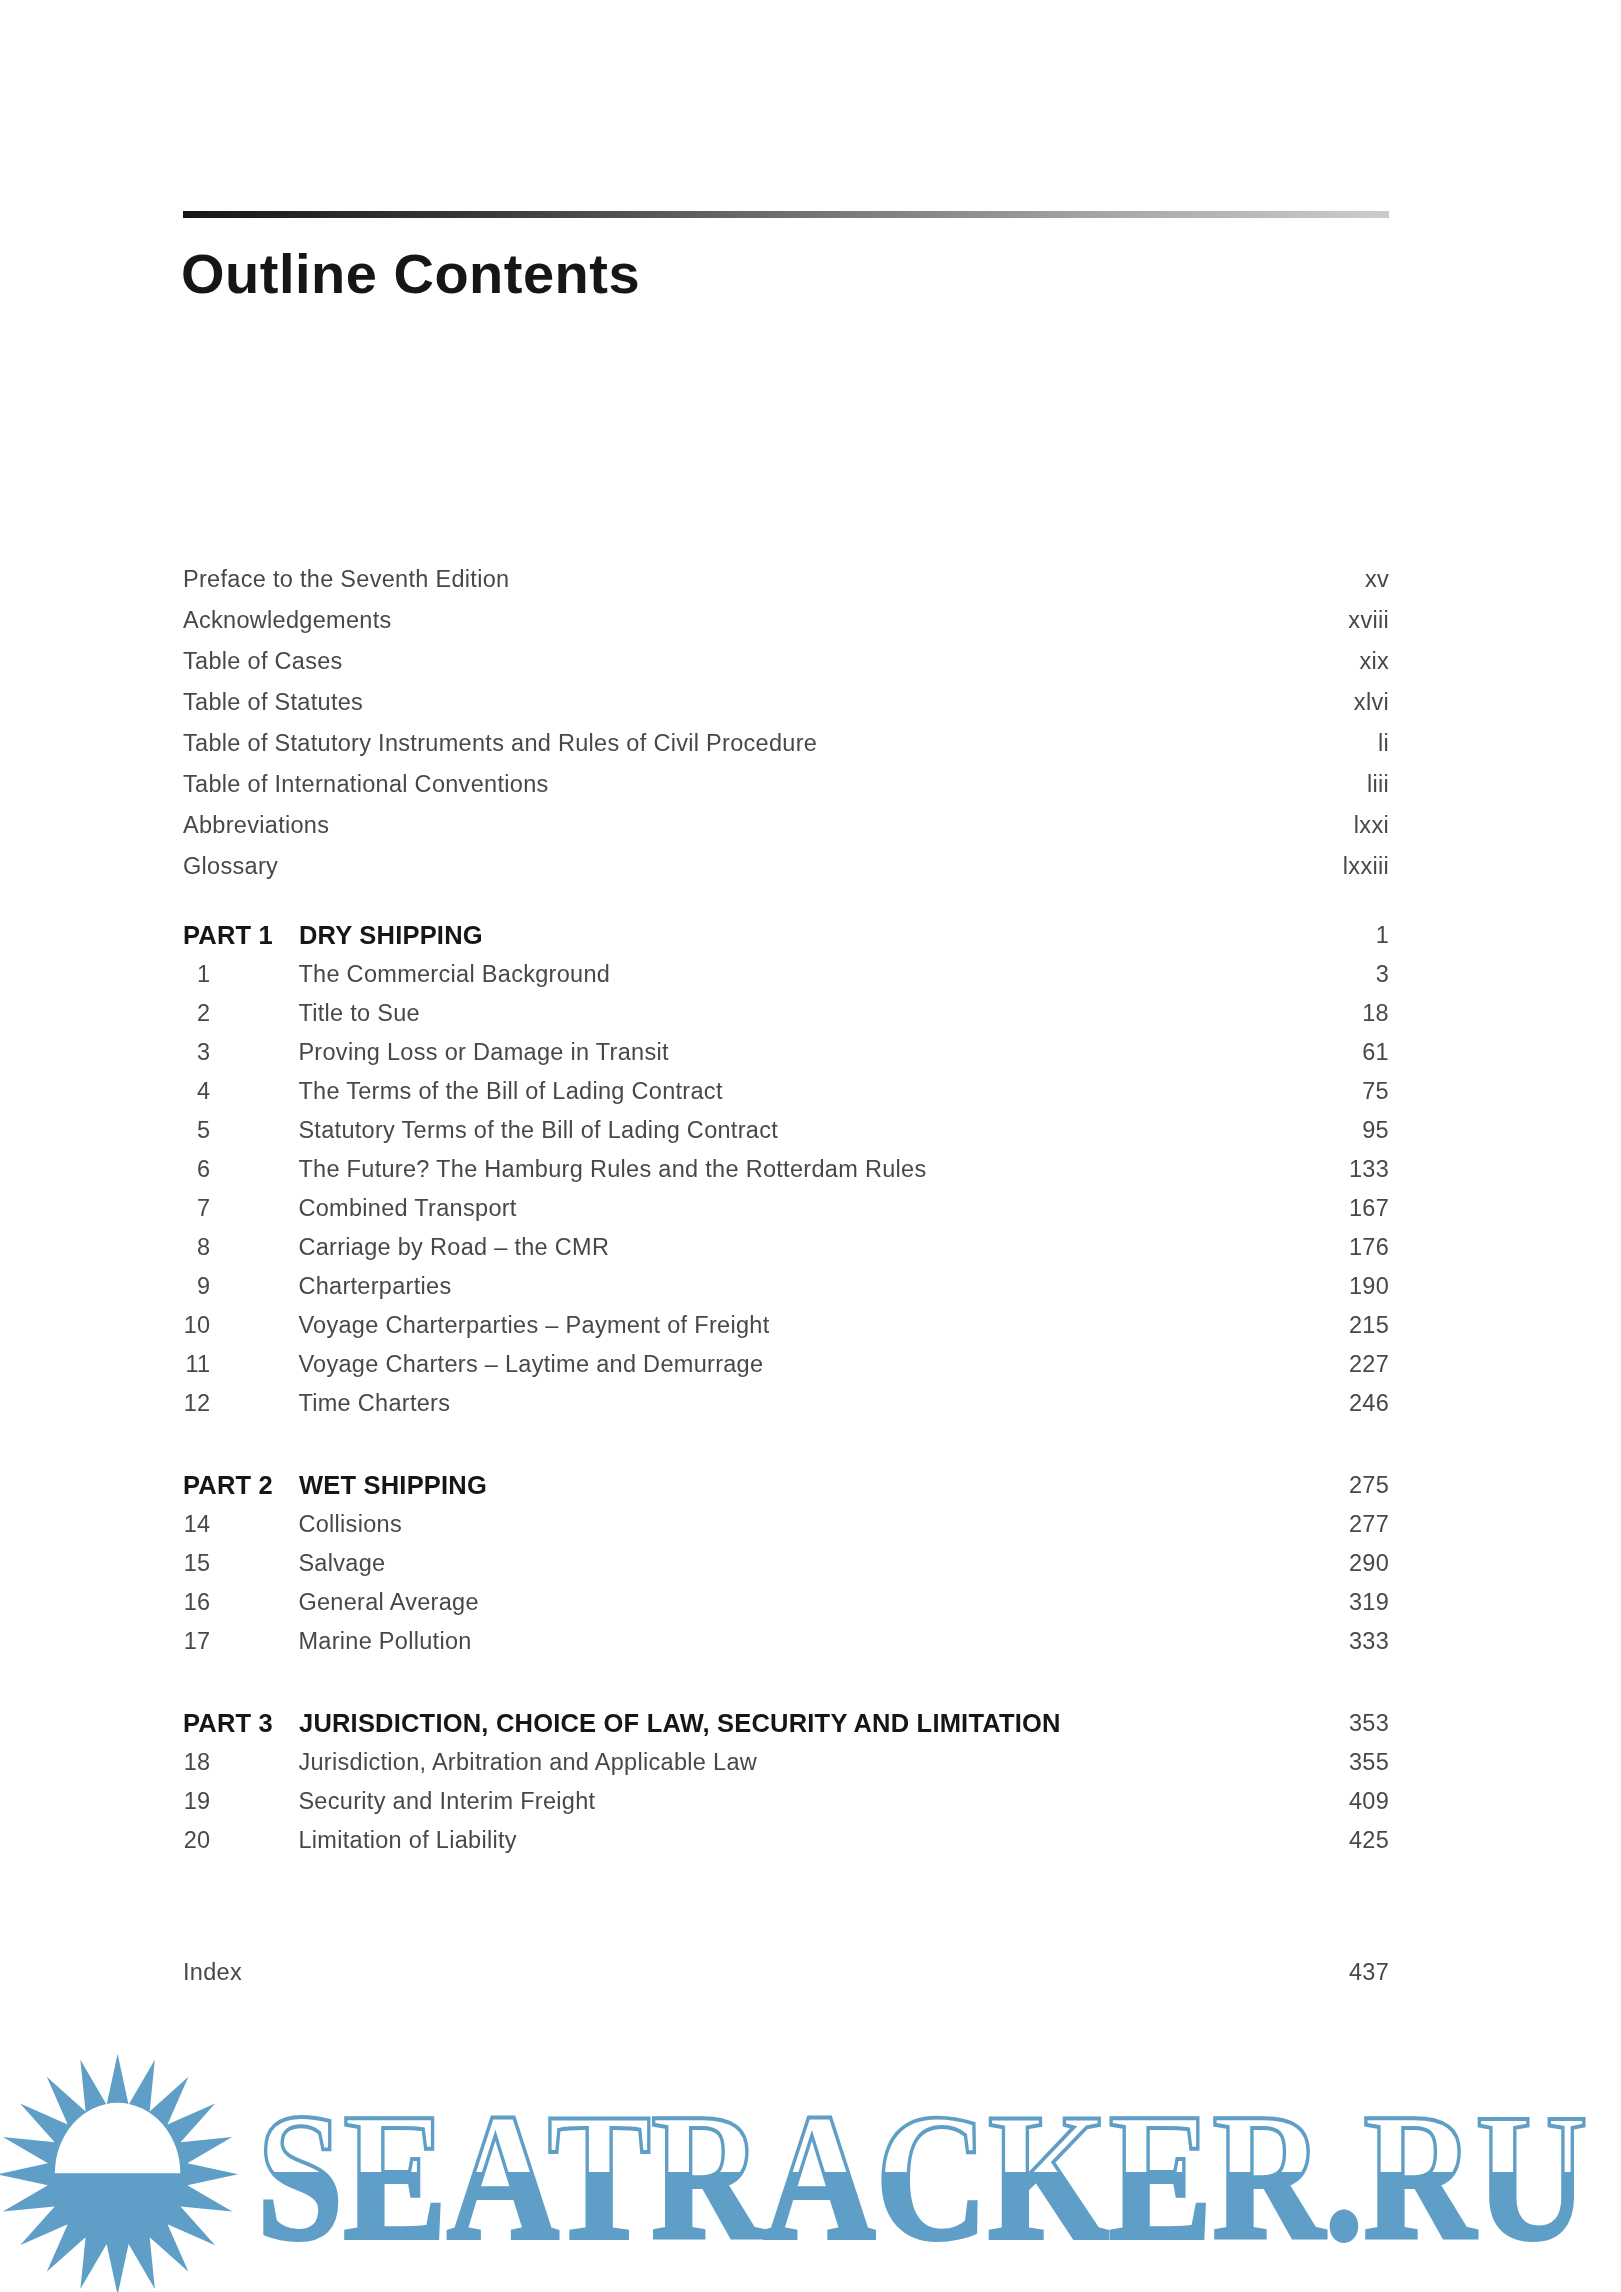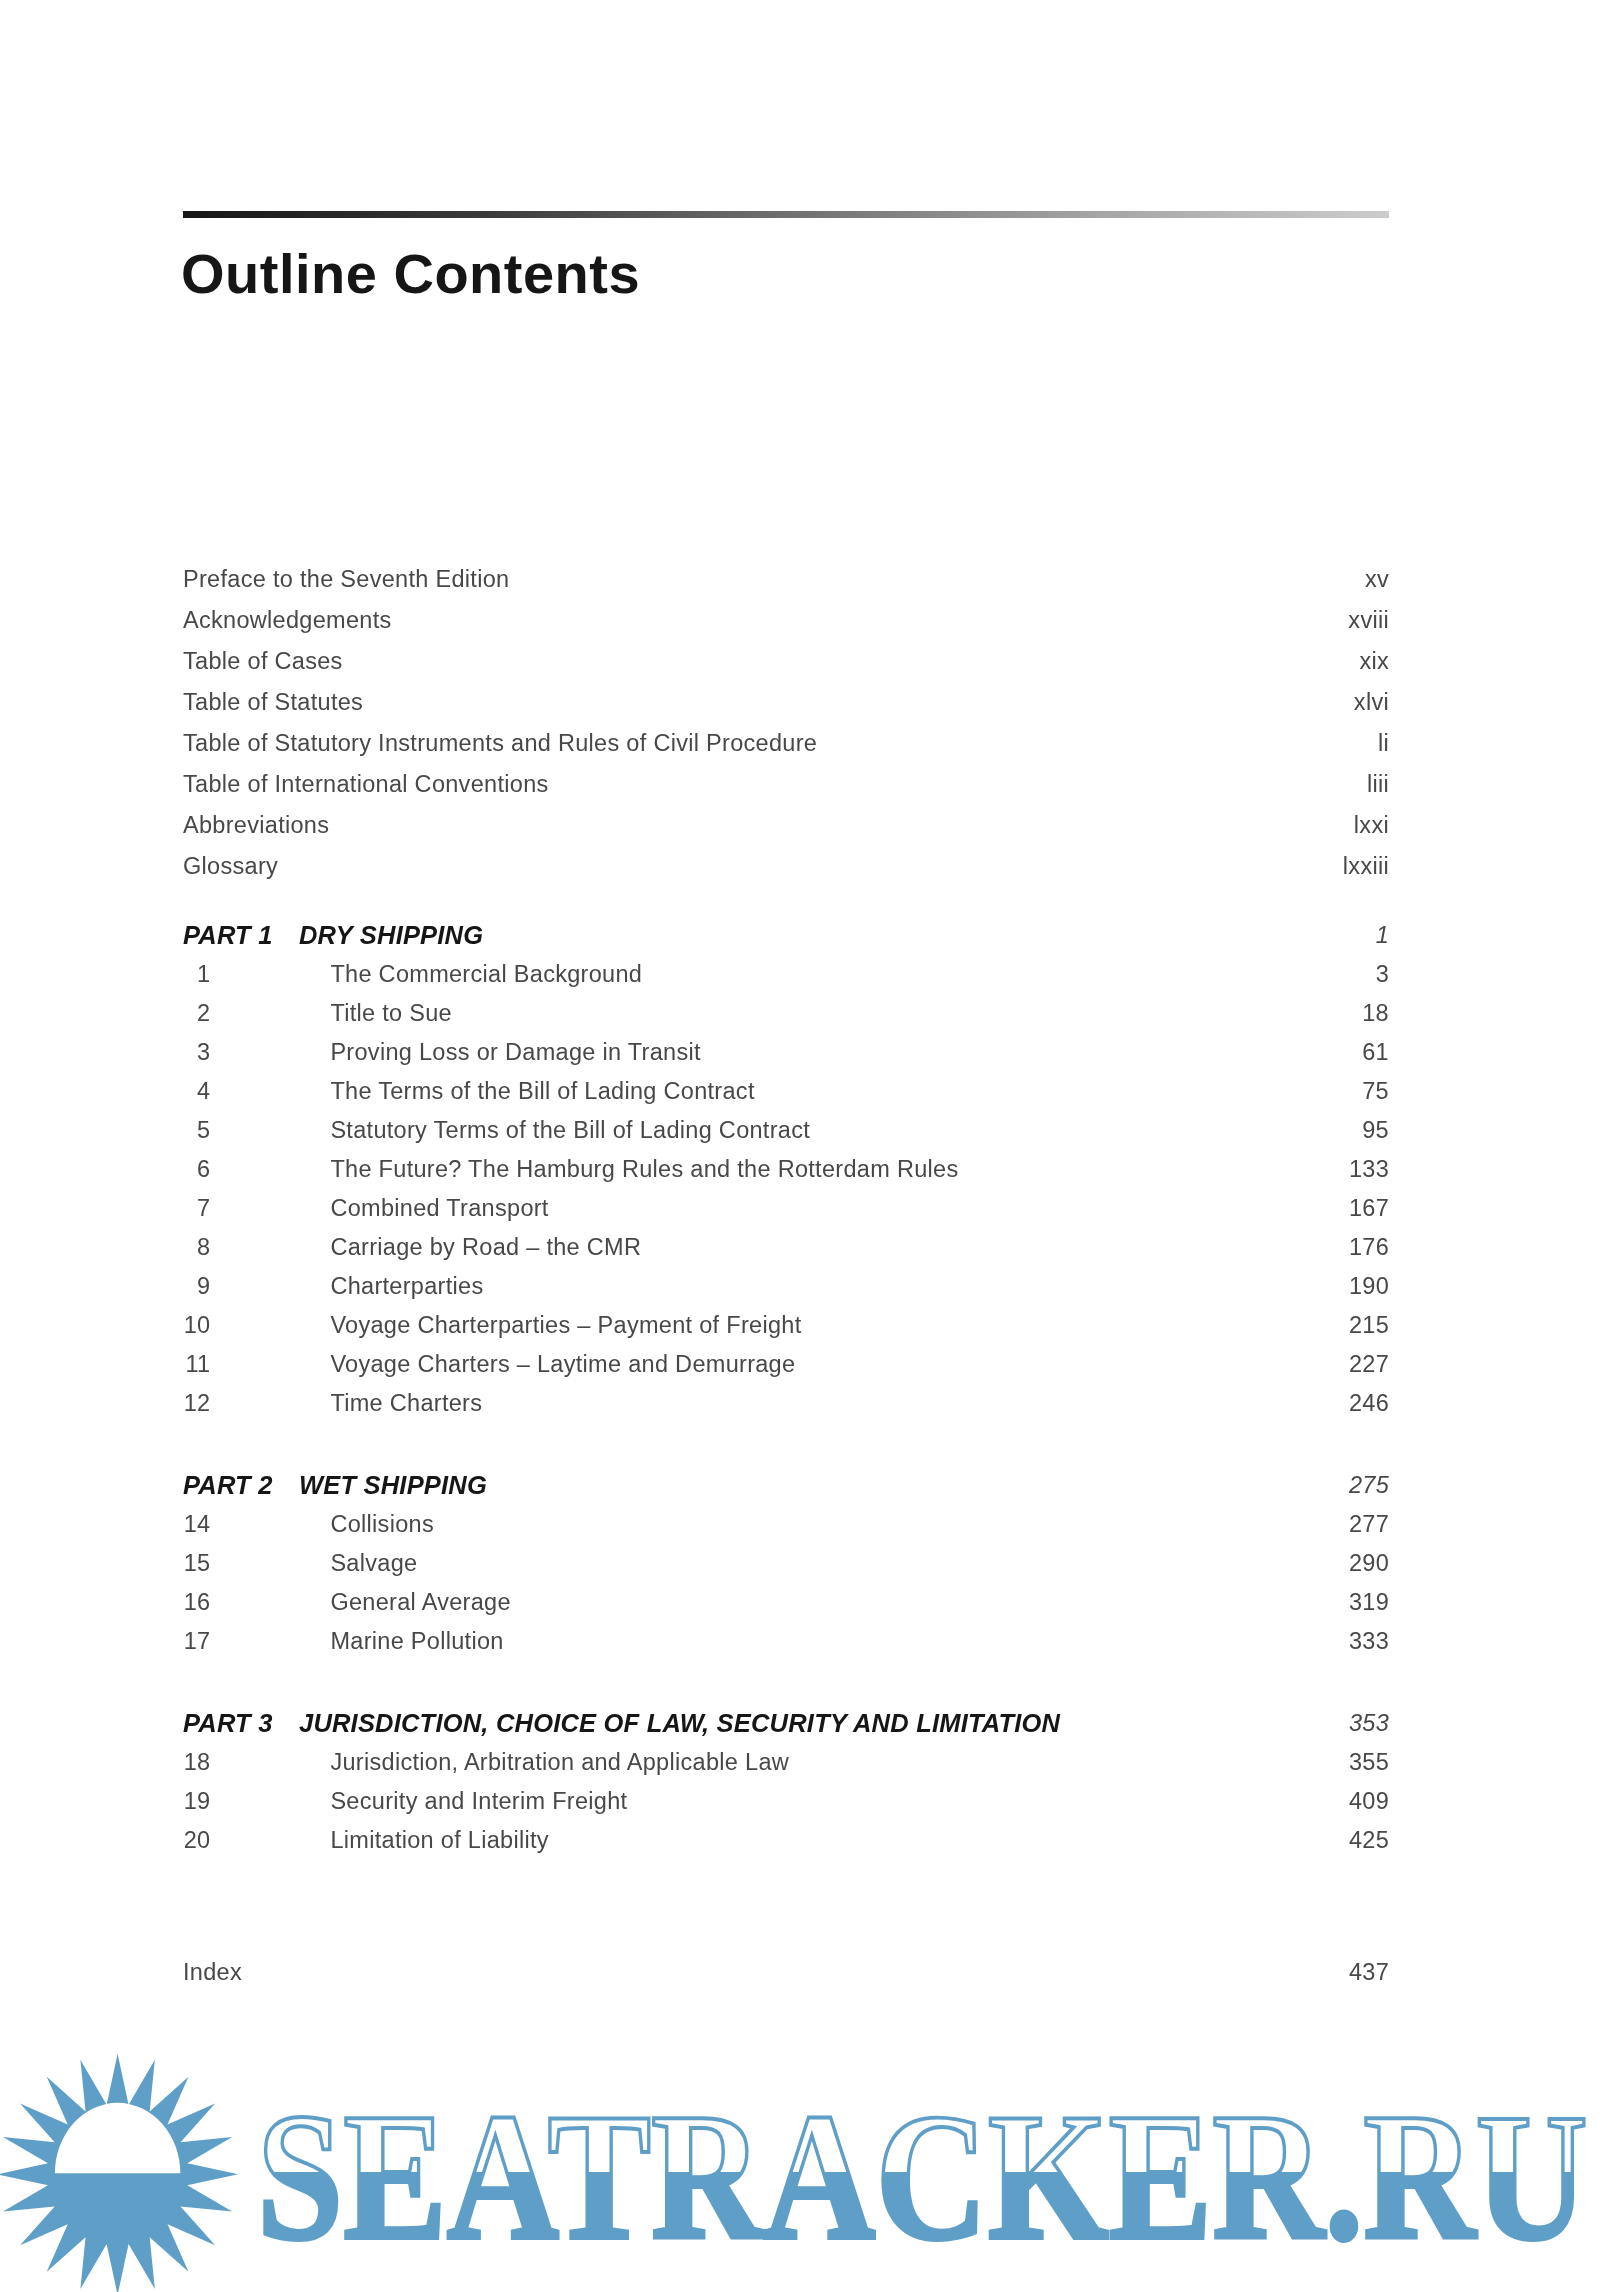--- a/index.html
+++ b/index.html
@@ -20,22 +20,22 @@
     display:flex; align-items:center; height:41px;
     font-size:23.5px; font-weight:300; color:#484848; letter-spacing:0.3px;gap:32px;
   }
   .pnum { margin-left:auto; text-align:left; }
   .toc { position:absolute; left:183px; top:916px; width:1206px; }
   .trow {
     display:flex; align-items:center; height:39px;
     font-size:23.5px; font-weight:300; color:#484848; letter-spacing:0.3px;
   }
   .cnum { width:27.4px; text-align:right; flex:none; }
-  .ctitle { margin-left:120px; white-space:nowrap; }
-  .part-row { height:39px;font-style:italic; }
+  .ctitle { margin-left:88px; white-space:nowrap; }
+  .part-row { height:39px; }
   .plabel, .ptitle {
     font-weight:bold; color:#161616; font-size:25.5px; letter-spacing:0.2px; white-space:nowrap;
   }
   .plabel { width:116px; flex:none; }
   .gap { margin-top:43px; }
   .index-row {
     position:absolute; left:183px; top:1953px; width:1206px;
     display:flex; align-items:center; height:39px;
     font-size:23.5px; font-weight:300; color:#484848; letter-spacing:0.3px;
   }

